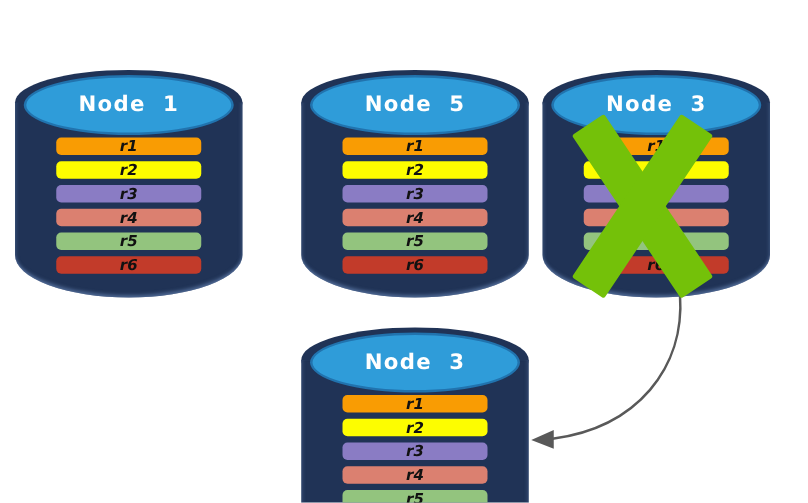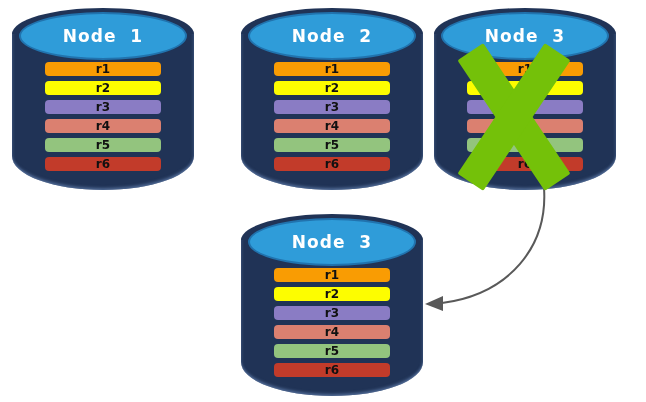--- a/index.html
+++ b/index.html
@@ -1,21 +1,21 @@
 <!DOCTYPE html>
 <html style="--background: #ffffff; --cylinder-body: #203356; --cylinder-top: #2F9CD9; --cylinder-top-border: #2173AE; --node-title-text: #ffffff; --row-label-text: #111111; --failure-x: #74C109; --arrow: #595959;"><head>
 <meta charset="utf-8">
 <style>
   html,body{margin:0;padding:0;}
   body{
     width:646px;height:402px;overflow:hidden;
     background:var(--background,#fff);
     font-family:"DejaVu Sans","Liberation Sans",sans-serif;
   }
-  .canvas{position:relative;width:646px;height:304px;}
+  .canvas{position:relative;width:646px;height:304px;margin-top:48px;}
 
   
   .arrow-svg{position:absolute;left:0;top:0;z-index:1;}
   .arrow-path{fill:none;stroke:var(--arrow,#595959);stroke-width:2;}
   .arrow-head{fill:var(--arrow,#595959);stroke:none;}
 
   
   .cyl{position:absolute;width:182px;height:182px;z-index:2;}
   .pos-1{left:12px;top:8px;}
   .pos-2{left:241px;top:8px;}
@@ -46,20 +46,21 @@
     color:var(--node-title-text,#fff);white-space:pre;
   }
 
   
   .rows{position:absolute;top:54px;left:33px;right:33px;}
   .row{
     height:14px;margin-bottom:5px;border-radius:4px;
     display:flex;align-items:center;justify-content:center;
     font-size:12px;font-weight:bold;line-height:1;
     color:var(--row-label-text,#111);
+    font-style:italic;
   }
 
   
   .xmark{position:absolute;left:37px;top:45px;width:85px;height:127px;z-index:3;}
   .xbar{
     position:absolute;left:50%;top:50%;width:31px;height:157px;
     background:var(--failure-x,#74C109);border-radius:2px;
   }
   .xbar-a{transform:translate(-50%,-50%) rotate(-33.8deg);}
   .xbar-b{transform:translate(-50%,-50%) rotate(33.8deg);}
@@ -99,21 +100,21 @@
         <div class="row" style="background: rgb(194, 59, 42);">
           <span>r6</span>
         </div>
       </div>
   </div>
 
   <div class="cyl pos-2">
     <div class="cyl-top-back"></div>
     <div class="cyl-body"></div>
     <div class="cyl-top">
-      <span class="cyl-title">Node  2</span>
+      <span class="cyl-title">Node  5</span>
     </div>
     <div class="rows">
         <div class="row" style="background: rgb(249, 156, 3);">
           <span>r1</span>
         </div>
         <div class="row" style="background: rgb(253, 253, 0);">
           <span>r2</span>
         </div>
         <div class="row" style="background: rgb(138, 124, 196);">
           <span>r3</span>

